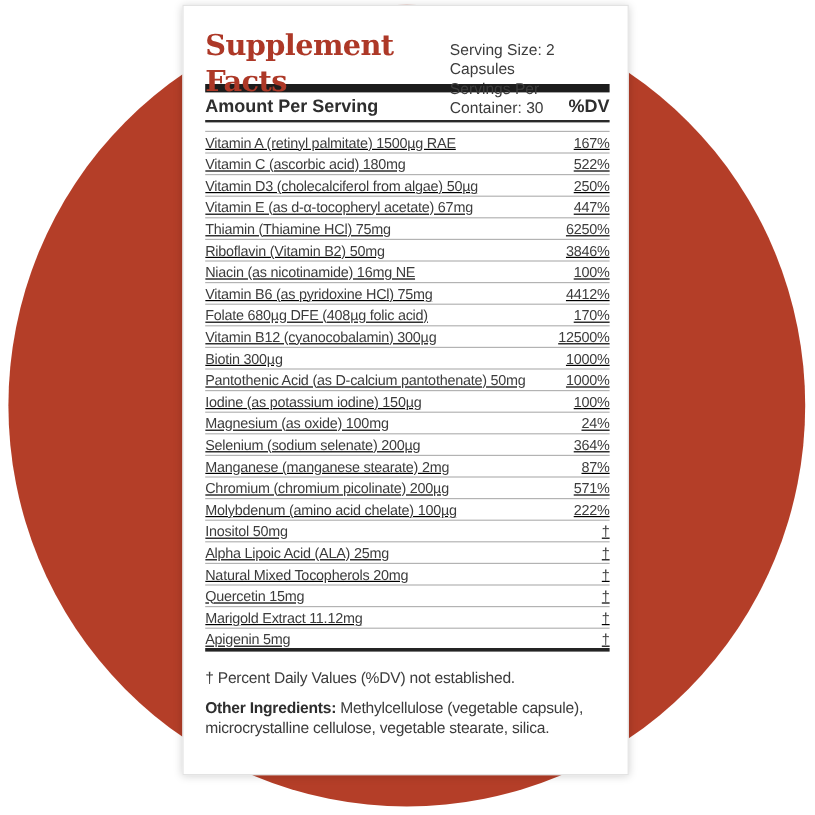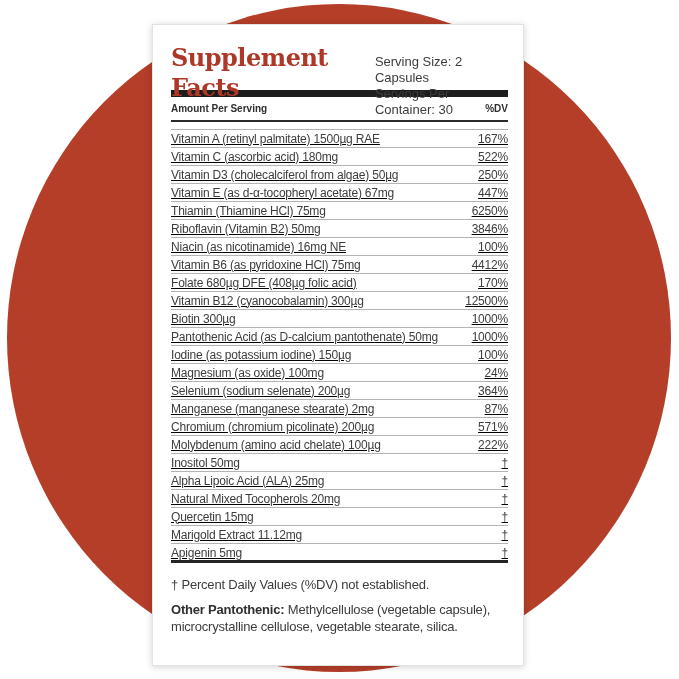--- a/index.html
+++ b/index.html
@@ -7,21 +7,21 @@
     width:679px;height:679px;position:relative;overflow:hidden;
     background:#ffffff;
     font-family:"Liberation Sans", sans-serif;
     -webkit-font-smoothing:antialiased;
   }
   .bg-circle{
     position:absolute;left:7px;top:4px;width:664px;height:668px;
     border-radius:50%;
   }
   .card{
-    position:absolute;left:152px;top:24px;width:372px;height:642px;
+    position:absolute;left:152px;top:4px;width:372px;height:642px;
     background:#ffffff;
     border:1px solid #e3e3e3;
     box-shadow:0 1px 7px rgba(0,0,0,0.18);
     box-sizing:border-box;
     padding:0 15px 0 18px;
   }
   .card-header{
     display:flex;justify-content:space-between;align-items:flex-start;
     margin-top:15px;height:42px;
   }
@@ -30,21 +30,21 @@
     font-weight:bold;font-size:24px;line-height:30px;
     letter-spacing:-0.5px;margin-top:3px;
   }
   .serving-block{
     font-size:13px;line-height:16px;color:#3c3c3c;
     width:152px;margin-top:14px;
   }
   .thick-bar{height:7px;background:#1d1d1d;margin-top:8px;}
   .col-header{
     display:flex;justify-content:space-between;align-items:center;
-    height:23px;font-weight:bold;font-size:10px;color:#2e2e2e;
+    height:23px;font-weight:bold;font-size:15px;color:#2e2e2e;
     border-bottom:2.5px solid #2a2a2a;
   }
   .table{margin-top:7px;border-top:1px solid #b3b3b3;text-decoration:underline;}
   .row{
     display:flex;justify-content:space-between;align-items:center;
     height:17px;border-bottom:1px solid #b3b3b3;
     font-size:12px;color:#3c3c3c;letter-spacing:-0.2px;
     white-space:nowrap;
   }
   .row .nutrient{overflow:hidden;}
@@ -177,16 +177,16 @@
       <div class="row" style="border-bottom: none;">
         <span class="nutrient">Apigenin 5mg</span>
         <span class="dv">†</span>
       </div>
     </div>
   <div class="end-bar"></div>
 
   <div class="footnote">† Percent Daily Values (%DV) not established.</div>
 
   <div class="other-ingredients">
-    <b>Other Pantothenic:</b><span> Methylcellulose (vegetable capsule), microcrystalline cellulose, vegetable stearate, silica.</span>
+    <b>Other Ingredients:</b><span> Methylcellulose (vegetable capsule), microcrystalline cellulose, vegetable stearate, silica.</span>
   </div>
 
 </div>
 
 </body></html>

